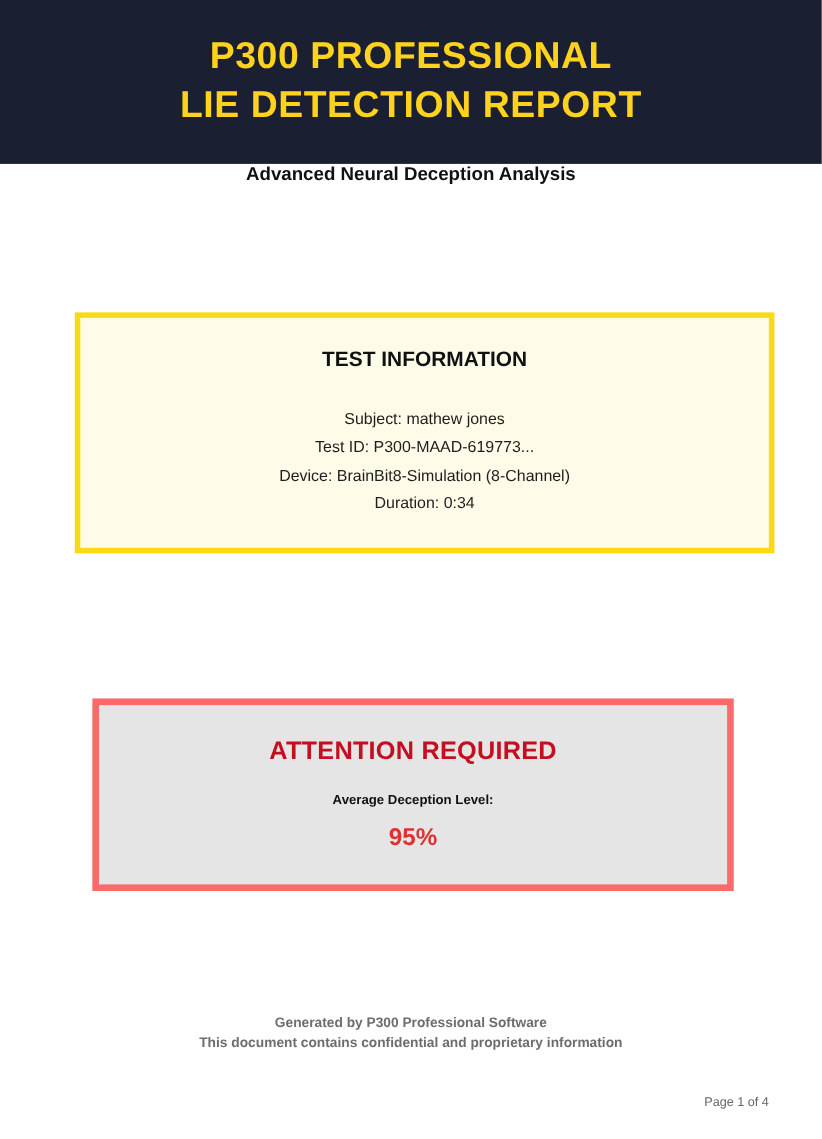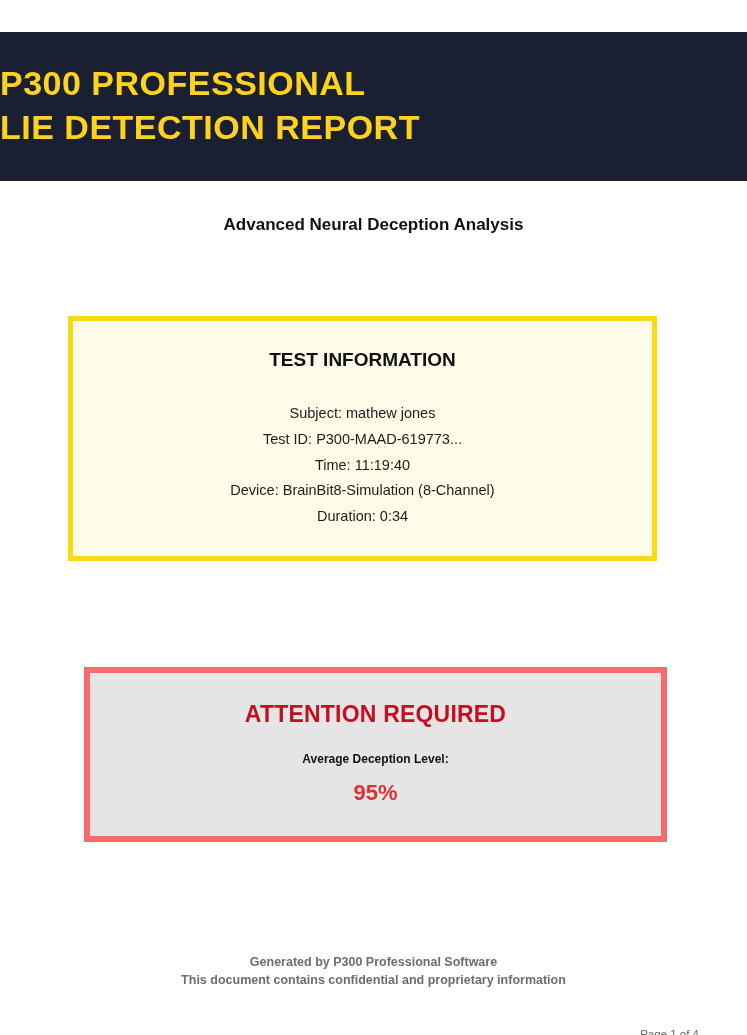--- a/index.html
+++ b/index.html
@@ -21,46 +21,45 @@
     height: 1035px;
     position: relative;
     box-sizing: border-box;
   }
 
   
   .header-banner {
     background: #1a2032;
     width: 100%;
     padding: 30px 0 32px 0;
+    text-align: center;
     box-sizing: border-box;
-    margin-top: 32px;
   }
   .header-title-line {
     color: #ffd21e;
     font-size: 34px;
     font-weight: bold;
     letter-spacing: 0.5px;
     line-height: 1.28;
   }
 
   
   .subtitle {
     text-align: center;
     font-size: 17px;
     font-weight: bold;
     color: #111111;
-    margin-top: 34px;
   }
 
   
   .info-card {
     position: absolute;
     left: 68px;
     top: 284px;
-    width: 589px;
+    width: 636px;
     box-sizing: border-box;
     background: #fefce8;
     border: 5px solid #fcd915;
     padding: 28px 20px 26px 20px;
     text-align: center;
   }
   .info-card-title {
     font-size: 19px;
     font-weight: bold;
     color: #111111;
@@ -134,21 +133,20 @@
     <div class="header-title-line">P300 PROFESSIONAL</div>
     <div class="header-title-line">LIE DETECTION REPORT</div>
   </div>
 
   <div class="subtitle">Advanced Neural Deception Analysis</div>
 
   <div class="info-card">
     <div class="info-card-title">TEST INFORMATION</div>
     <div class="info-row">Subject: mathew jones</div>
     <div class="info-row">Test ID: P300-MAAD-619773...</div>
-    <div class="info-row">Time: 11:19:40</div>
     <div class="info-row">Device: BrainBit8-Simulation (8-Channel)</div>
     <div class="info-row">Duration: 0:34</div>
   </div>
 
   <div class="alert-card">
     <div class="alert-title">ATTENTION REQUIRED</div>
     <div class="alert-label">Average Deception Level:</div>
     <div class="alert-value">95%</div>
   </div>
 

